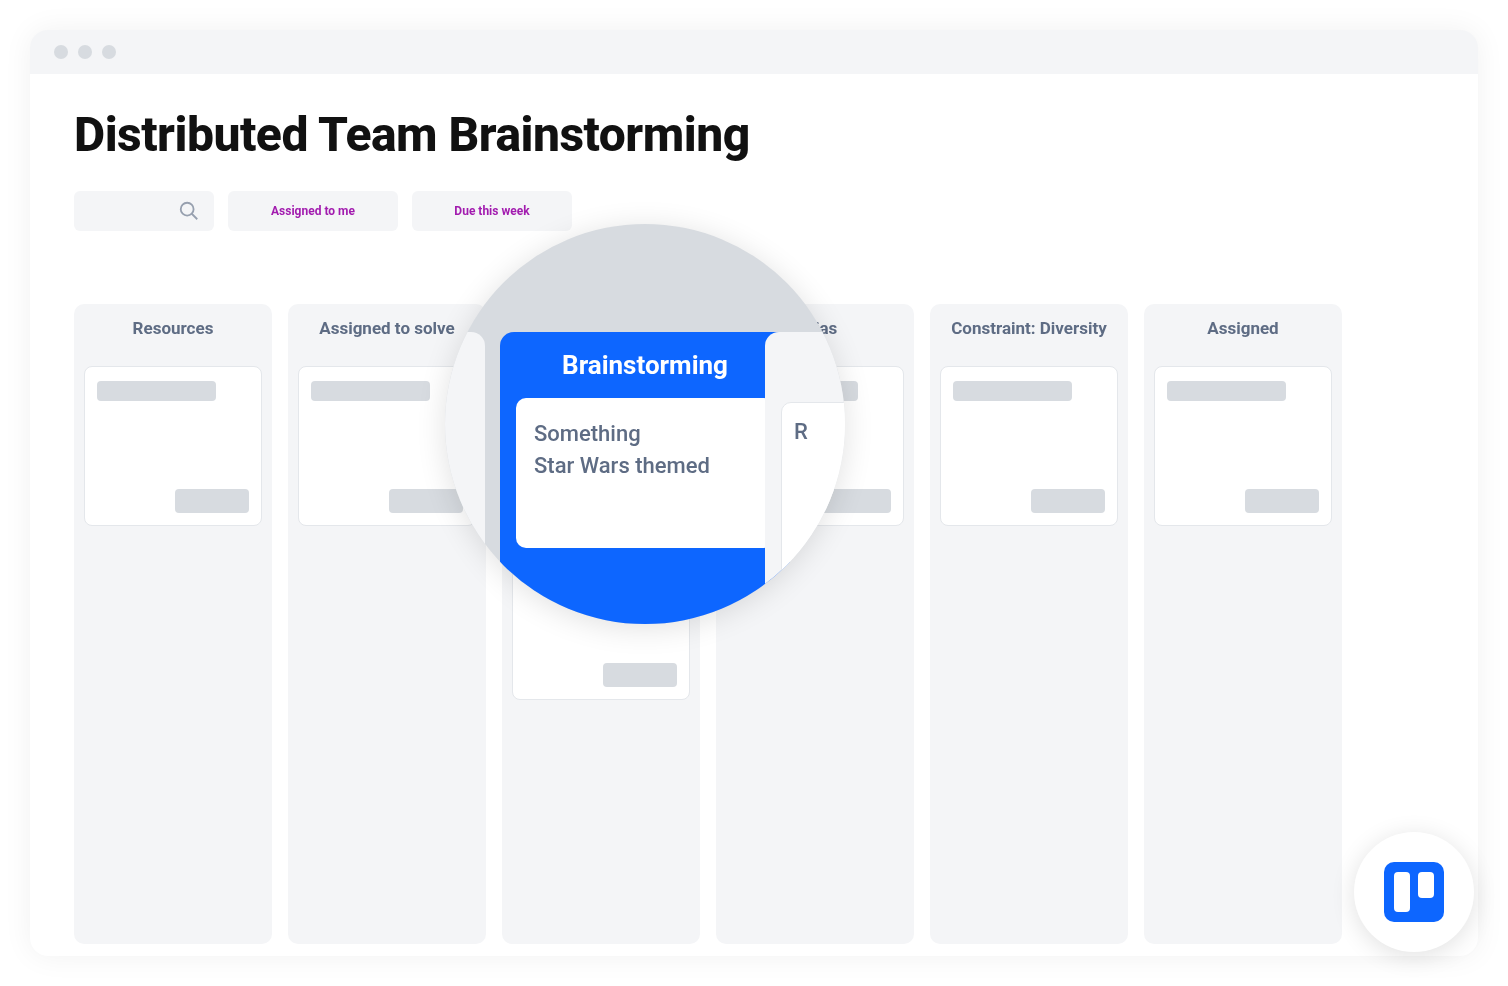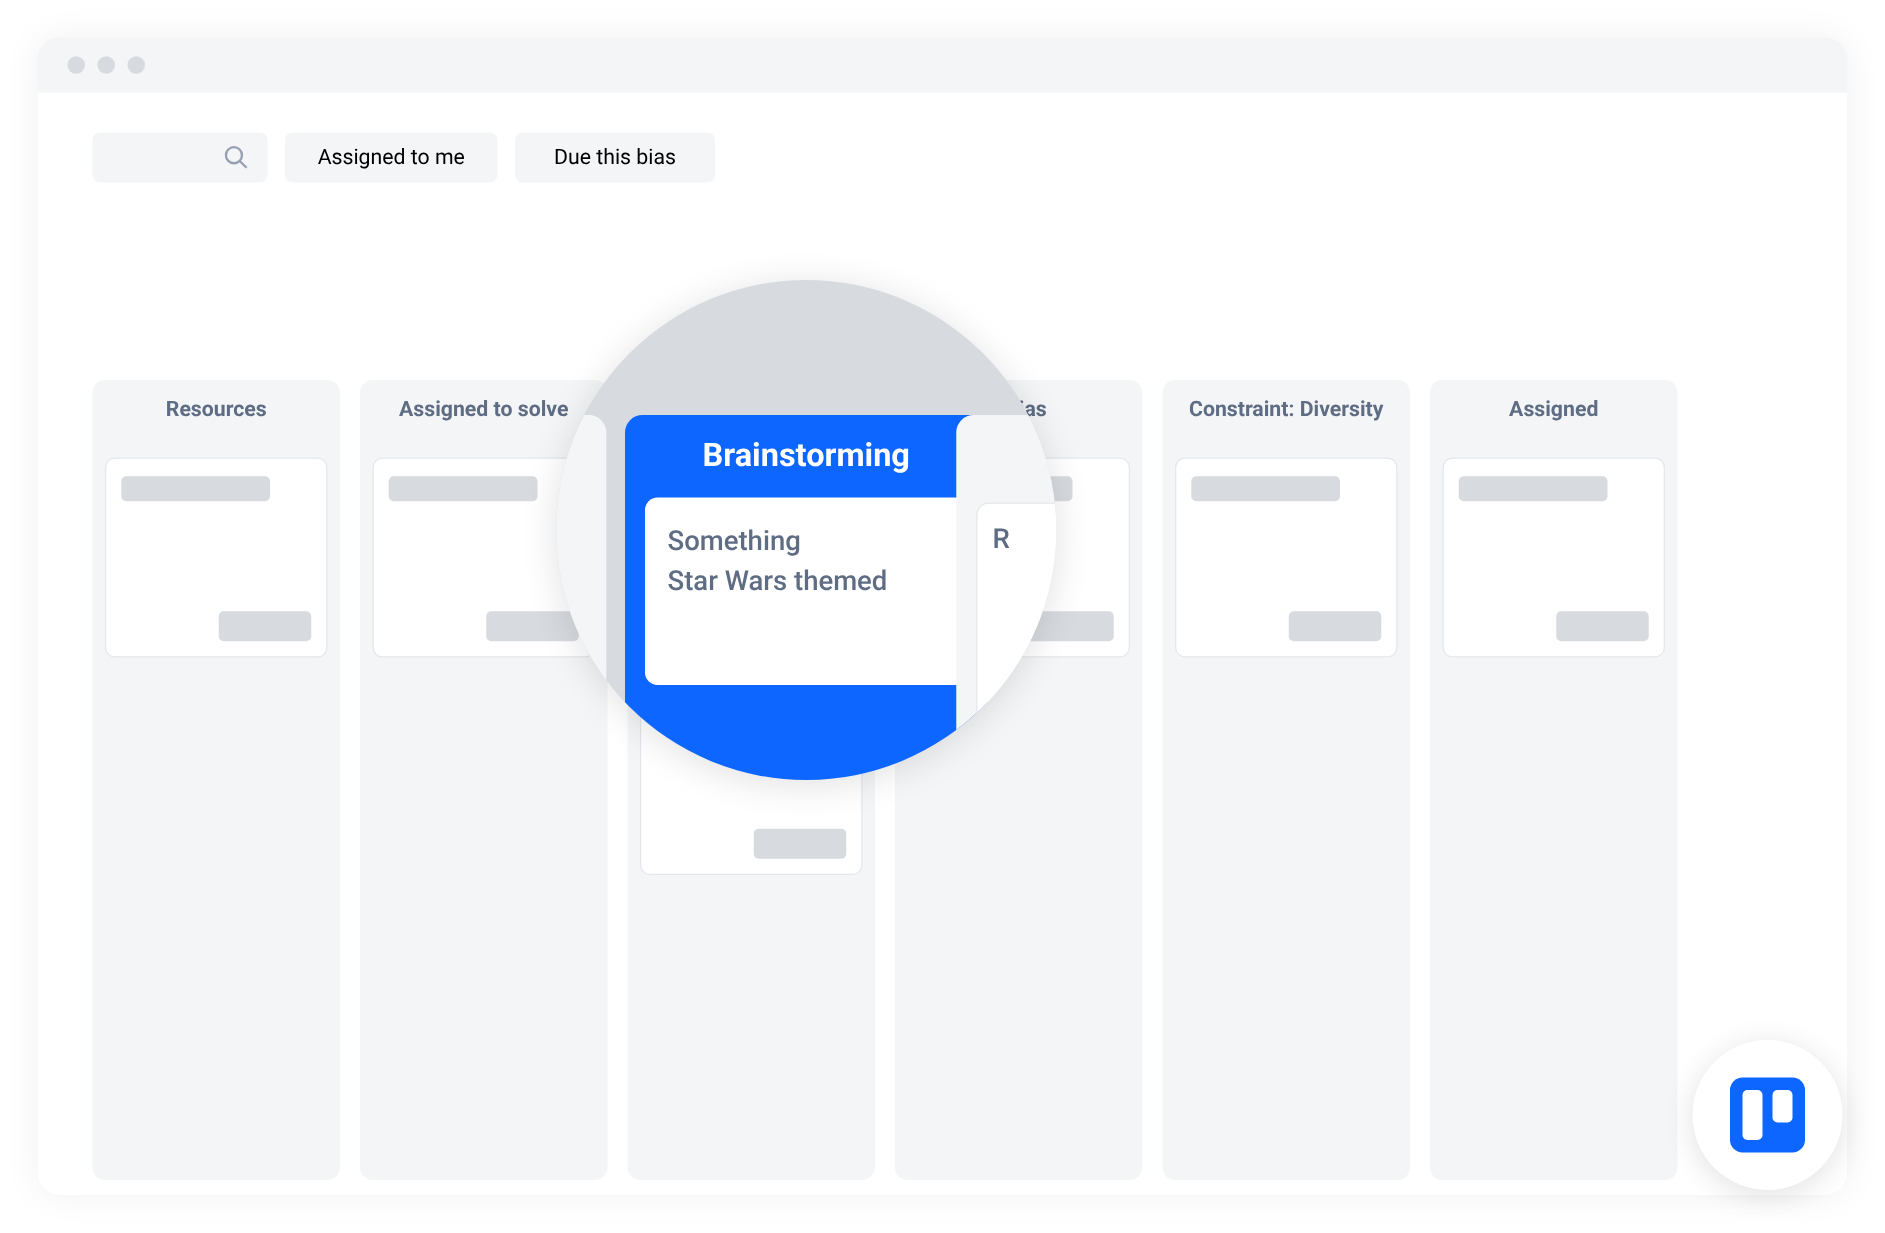--- a/index.html
+++ b/index.html
@@ -54,23 +54,23 @@
     gap: 14px;
     margin-bottom: 56px;
   }
   .filter-chip {
     background: #f4f5f7;
     border-radius: 6px;
     height: 40px;
     display: flex;
     align-items: center;
     justify-content: center;
-    color: #000000;
-    font-size: 17px;
-    font-weight: 400;
+    color: #a21caf;
+    font-size: 12px;
+    font-weight: 700;
   }
   .search-chip { width: 140px; justify-content: flex-end; padding-right: 14px; }
   .chip-assigned { width: 170px; }
   .chip-due { width: 160px; }
   .search-icon-svg { width: 22px; height: 22px; stroke: #97a0af; fill: none; stroke-width: 2; }
 
   .lists {
     display: flex;
     gap: 16px;
     position: absolute;
@@ -233,30 +233,31 @@
 
 <div class="window-frame">
   <div class="title-bar">
     <div class="traffic-dot"></div>
     <div class="traffic-dot"></div>
     <div class="traffic-dot"></div>
   </div>
 
   <div class="content">
 
+    <h1 class="board-title">Distributed Team Brainstorming</h1>
 
     <div class="filters">
       <div class="filter-chip search-chip" title="">
         <svg class="search-icon-svg" viewBox="0 0 24 24">
           <circle cx="10" cy="10" r="7"></circle>
           <line x1="15" y1="15" x2="21" y2="21"></line>
         </svg>
       </div>
       <div class="filter-chip chip-assigned">Assigned to me</div>
-      <div class="filter-chip chip-due">Due this bias</div>
+      <div class="filter-chip chip-due">Due this week</div>
     </div>
 
     <div class="lists">
 
       <div class="list">
         <div class="list-header">Resources</div>
         <div class="card tall">
           <div class="skeleton sk-top"></div>
           <div class="skeleton sk-bottom"></div>
         </div>

